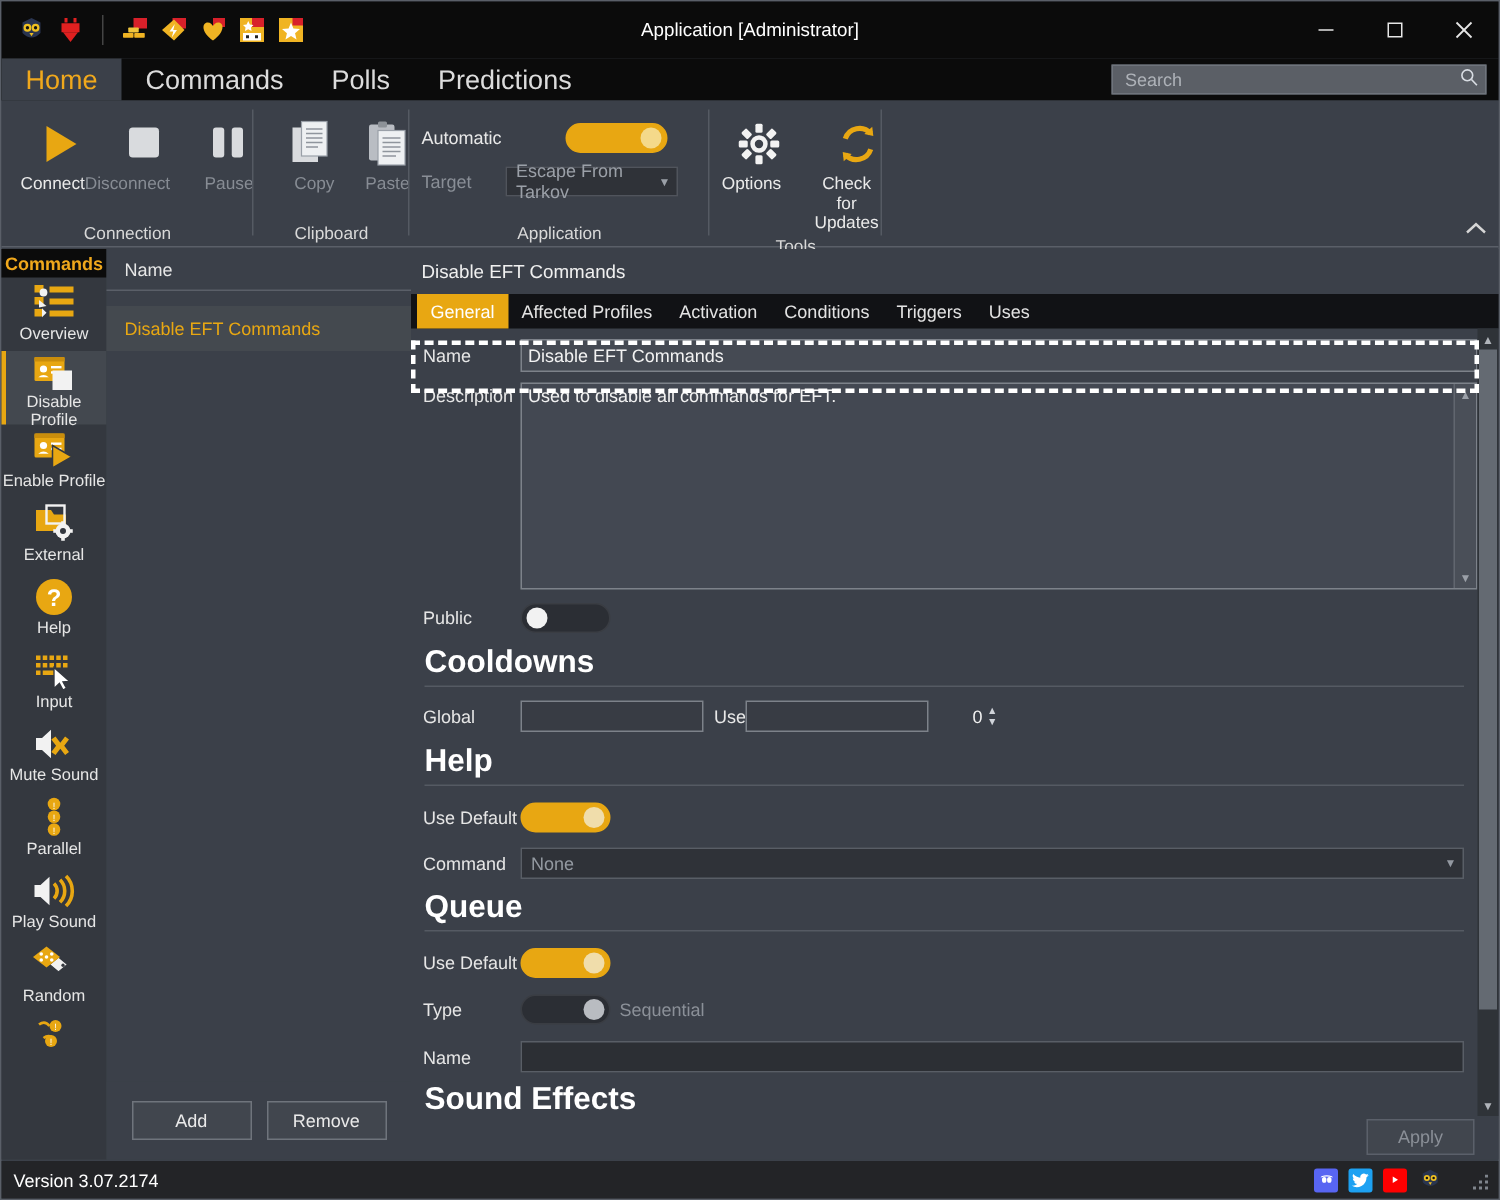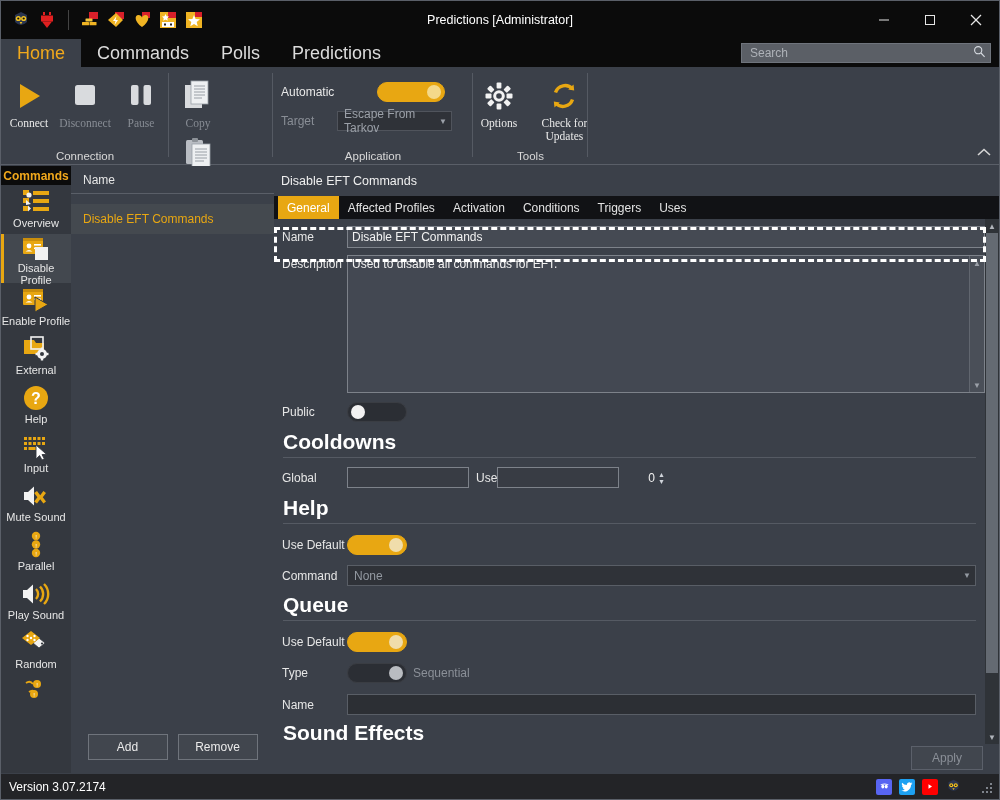--- a/index.html
+++ b/index.html
@@ -82,23 +82,22 @@
   }
   .rgroup .items { flex: 1; display: flex; align-items: flex-start; padding-top: 6px; }
   .rgroup .gtitle {
     height: 18px; line-height: 18px; text-align: center;
     font-size: 11.5px; color: #d8d8d8;
   }
   .rgroup .sep {
     position: absolute; right: 0; top: 6px; bottom: 8px; width: 1px; background: #555a63;
   }
   .bigbtn {
-    width: 58px; display: flex; flex-direction: column; align-items: center;
+    width: 58px; display: flex; flex-direction: column; align-items: flex-end;
     padding-top: 2px;
-    font-family: Liberation Serif, serif;
   }
   .bigbtn .bico { height: 42px; display:flex; align-items:center; justify-content:center; }
   .bigbtn .blbl { font-size: 11.5px; color: #eaeaea; text-align: center; line-height: 13px; }
   .bigbtn.disabled .blbl { color: #878c94; }
 
   .app-row { display: flex; align-items: center; height: 22px; margin-left: 8px; }
   .app-lbl { font-size: 12px; width: 56px; }
   .app-lbl.dim { color: #898e96; }
   .toggle {
     width: 68px; height: 20px; border-radius: 10px; position: relative;
@@ -354,21 +353,21 @@
         </svg>
       </div>
       <div class="qicon">
         <svg width="18" height="18" viewBox="0 0 18 18">
           <rect x="1" y="1" width="16" height="16" fill="#f0b423"></rect>
           <rect x="10" y="1" width="7" height="5" fill="#d8202a"></rect>
           <path d="M9 4 L10.6 8 L15 8.3 L11.7 11.1 L12.7 15.3 L9 13 L5.3 15.3 L6.3 11.1 L3 8.3 L7.4 8 Z" fill="#fff"></path>
         </svg>
       </div>
     </div>
-    <div class="title-text">Predictions [Administrator]</div>
+    <div class="title-text">Application [Administrator]</div>
     <div class="wbtns">
       <div class="wbtn">
         <svg width="12" height="12" viewBox="0 0 12 12">
             <line x1="1" y1="6" x2="11" y2="6" stroke="#e6e6e6" stroke-width="1"></line>
           </svg>
       </div>
       <div class="wbtn">
         <svg width="12" height="12" viewBox="0 0 12 12">
             <rect x="1.5" y="1.5" width="9" height="9" fill="none" stroke="#e6e6e6" stroke-width="1"></rect>
           </svg>
@@ -426,21 +425,21 @@
               </svg>
           </div>
           <div class="blbl">Pause</div>
         </div>
       </div>
       <div class="gtitle">Connection</div>
       <div class="sep"></div>
     </div>
 
     <div class="rgroup" style="left:168px; width:104px;">
-      <div class="items" style="padding-left:4px;flex-direction:column;">
+      <div class="items" style="padding-left:4px;">
         <div class="bigbtn disabled" style="width:50px;">
           <div class="bico">
             <svg width="30" height="32" viewBox="0 0 30 32">
               <rect x="2" y="5" width="17" height="23" fill="#d9dbde"></rect>
               <rect x="8" y="1" width="17" height="23" fill="#eef0f2" stroke="#9aa0a8" stroke-width="0.8"></rect>
               <g stroke="#8f959d" stroke-width="0.9">
                 <line x1="11" y1="6" x2="22" y2="6"></line>
                   <line x1="11" y1="9" x2="22" y2="9"></line>
                 <line x1="11" y1="12" x2="22" y2="12"></line>
                   <line x1="11" y1="15" x2="22" y2="15"></line>

